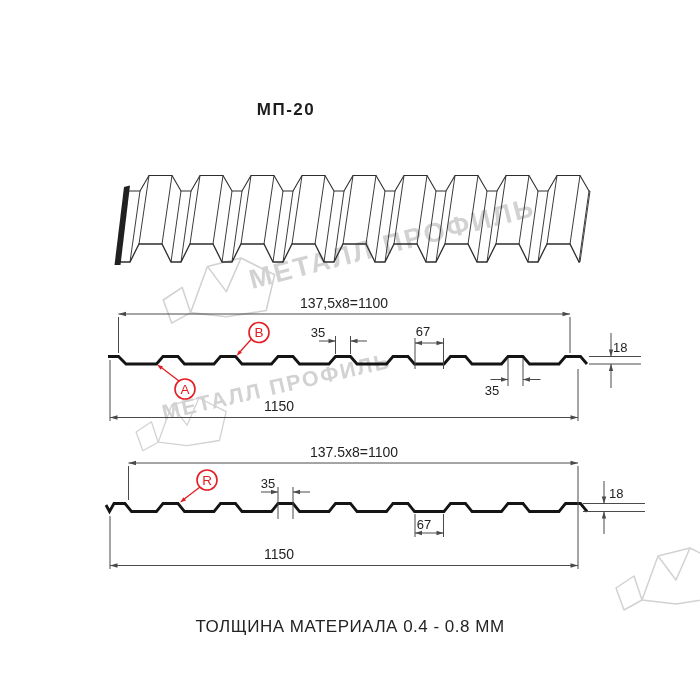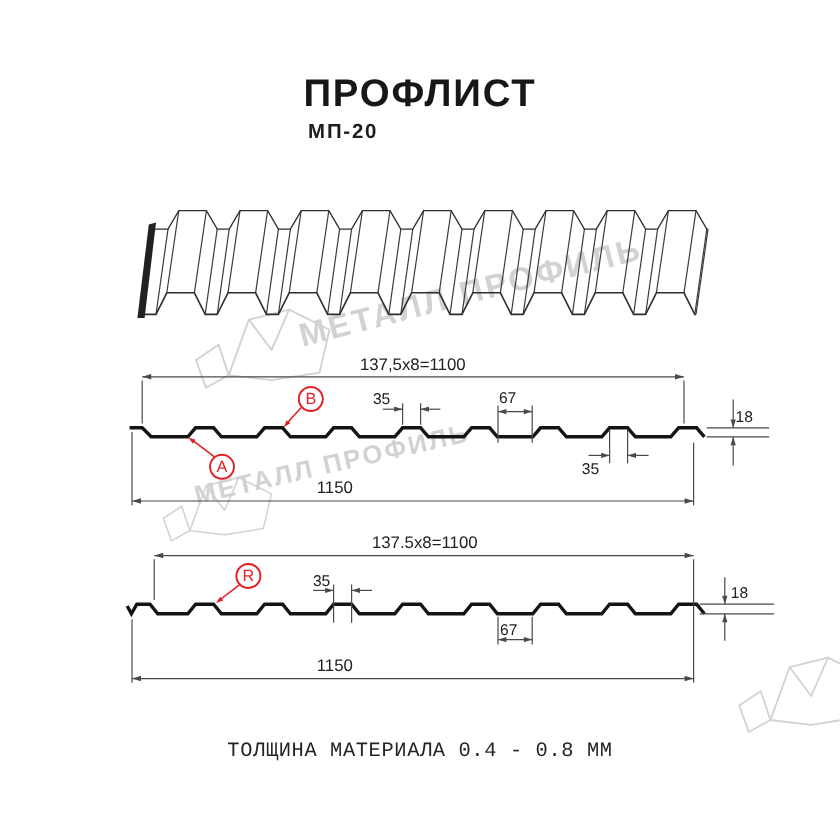--- a/index.html
+++ b/index.html
@@ -4,33 +4,32 @@
 <style>
   html,body{margin:0;padding:0;background:#fff;}
   .page{position:relative;width:700px;height:700px;background:#ffffff;overflow:hidden;
         font-family:"Liberation Sans",sans-serif;}
   .page svg{position:absolute;left:0;top:0;}
   .title{position:absolute;top:59px;left:0;width:700px;text-align:center;
          font-size:32px;font-weight:700;letter-spacing:1.5px;color:#171717;}
   .subtitle{position:absolute;top:100px;left:0;width:572px;text-align:center;
          font-size:17px;font-weight:700;letter-spacing:1.5px;color:#1d1d1d;}
   .footer{position:absolute;top:617px;left:0;width:700px;text-align:center;
-         font-size:17px;font-weight:400;letter-spacing:0.5px;color:#242424;font-family:Liberation Mono, monospace;}
+         font-size:17px;font-weight:400;letter-spacing:0.5px;color:#242424;}
   text.dim{font-family:"Liberation Sans",sans-serif;font-size:13px;fill:#222;text-anchor:middle;}
   text.dimbig{font-family:"Liberation Sans",sans-serif;font-size:14px;fill:#222;text-anchor:middle;}
   text.redlbl{font-family:"Liberation Sans",sans-serif;font-size:13.5px;text-anchor:middle;}
   text.start{text-anchor:start;}
   text.wm{font-family:"Liberation Sans",sans-serif;font-weight:700;}
 </style>
 </head>
 <body>
 
 <div class="page">
 
-  <div class="title">ПРОФЛИСТ</div>
   <div class="subtitle">МП-20</div>
 
   <svg width="700" height="700" viewBox="0 0 700 700">
 
     <g id="wm-logos">
         <g transform="translate(178,258) scale(1.05)" fill="none" stroke="#d2d2d2" stroke-width="1.5" stroke-linejoin="round">
           <path d="M12,52 L28,8 L60,0 L92,16 L84,50 L46,56 Z"></path>
           <path d="M28,8 L46,32 L60,0"></path>
           <path d="M-14,40 L4,28 L12,52 L-6,62 Z"></path>
         </g>

